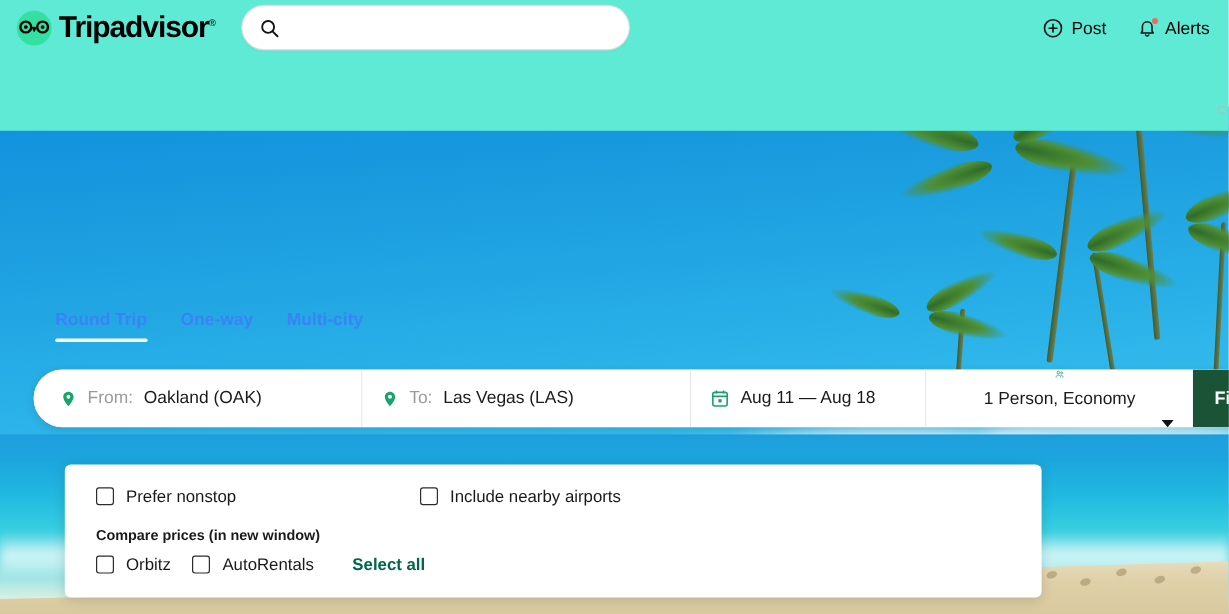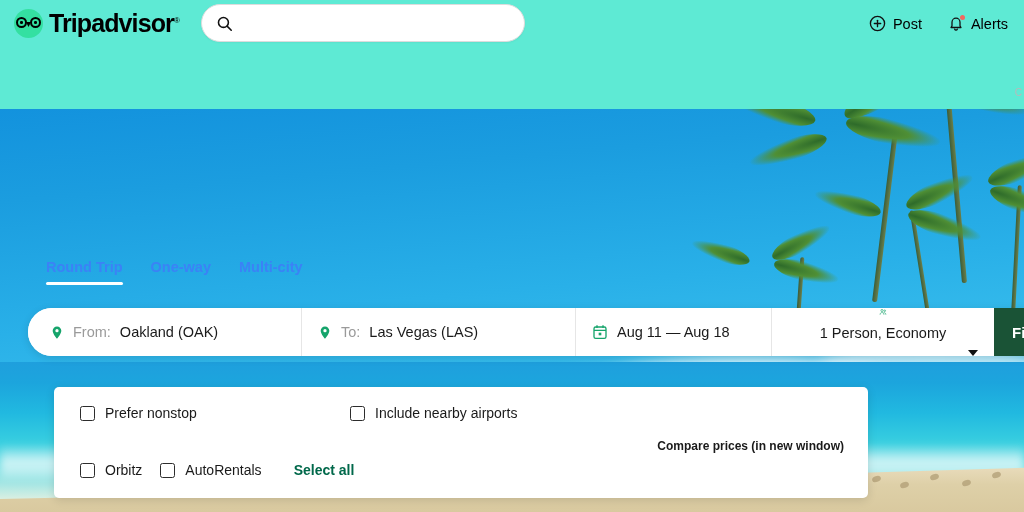--- a/index.html
+++ b/index.html
@@ -400,21 +400,20 @@
     margin-left: 5px;
     font-family: "Liberation Serif", serif;
     cursor: pointer;
   }
 
   .compare-title {
     font-size: 12px;
     font-weight: bold;
     color: #1a1a1a;
     margin: 18px 0 9px 0;
-    text-align: right;
   }
   .compare-row {
     display: flex;
     align-items: center;
     gap: 18px;
   }
   .select-all {
     font-size: 14px;
     font-weight: bold;
     color: #00684a;

